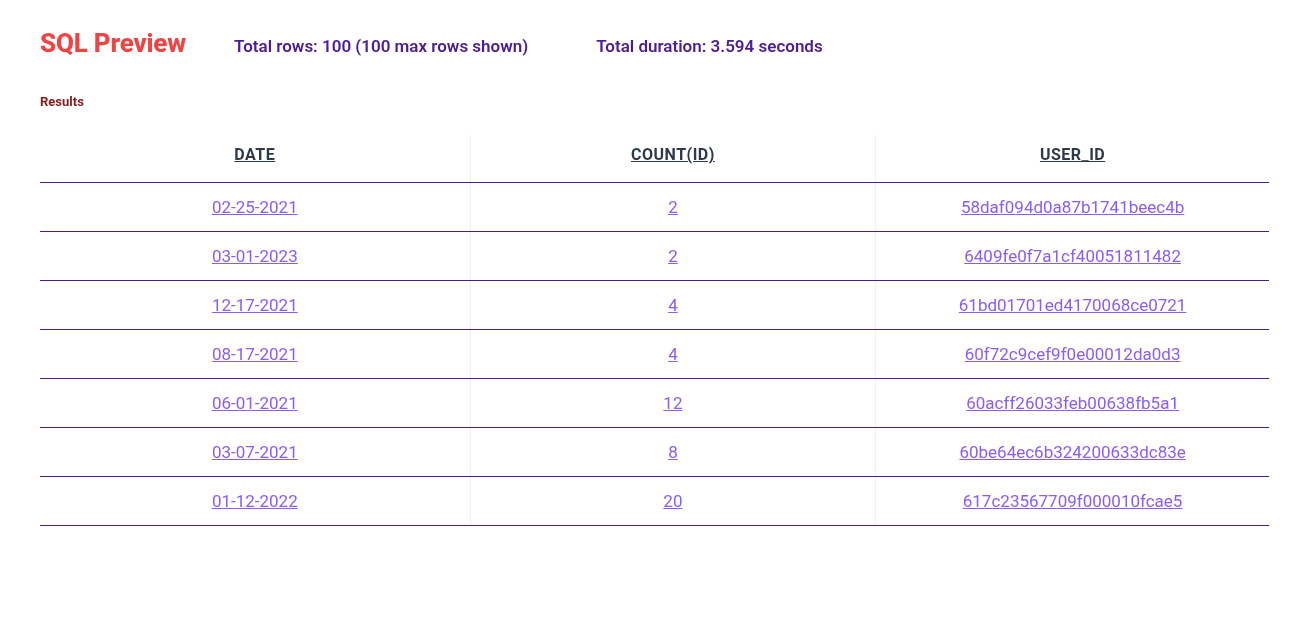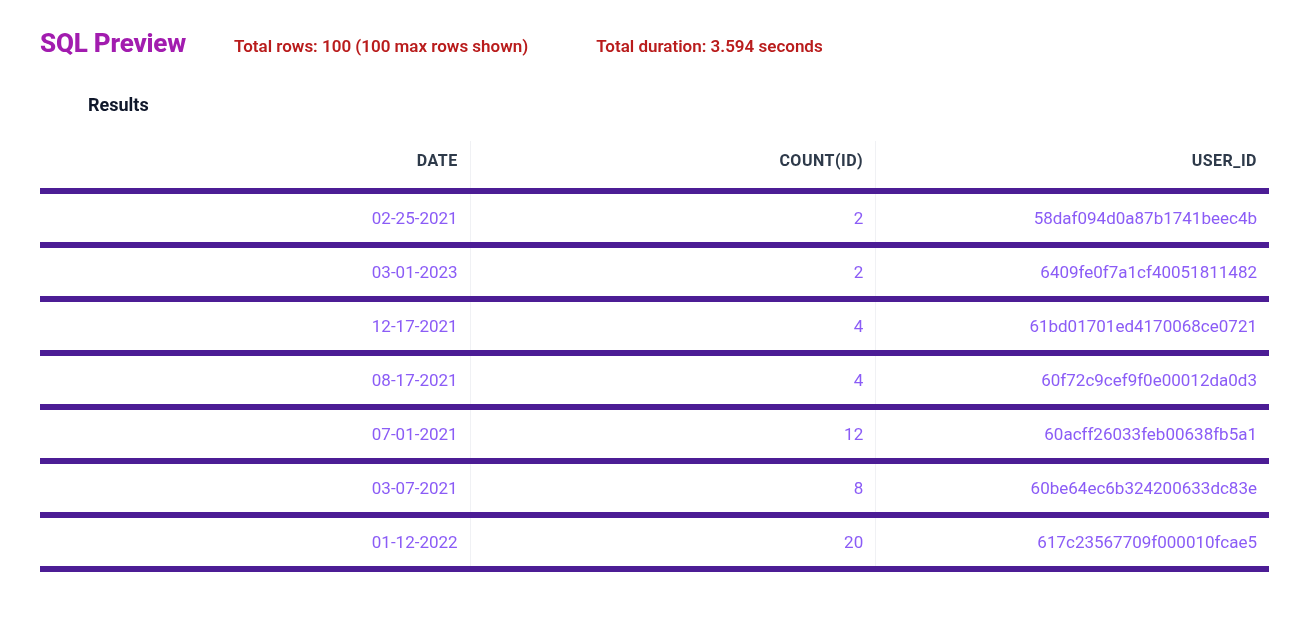--- a/index.html
+++ b/index.html
@@ -18,53 +18,53 @@
     }
     .header-row {
       display: flex;
       align-items: baseline;
       gap: 48px;
       margin-bottom: 36px;
     }
     .page-title {
       font-size: 26px;
       font-weight: 800;
-      color: #a21caf;
+      color: #ef4444;
       letter-spacing: -0.2px;
     }
     .meta {
       font-size: 17px;
       font-weight: 600;
-      color: #b91c1c;
+      color: #4c1d95;
     }
     .meta + .meta {
       margin-left: 20px;
       text-align: center;
     }
     .results-label {
-      font-size: 18px;
+      font-size: 13px;
       font-weight: 700;
-      color: #0f172a;
+      color: #7f1d1d;
       margin-bottom: 26px;
-      margin-left: 48px;
     }
     table {
       width: 100%;
       border-collapse: collapse;
       table-layout: fixed;
     }
     th, td {
-      text-align: right;
+      text-align: center;
       padding: 14px 12px;
       font-size: 17px;
-      border-bottom: 6px solid #4c1d95;
+      border-bottom: 1px solid #4c1d95;
       border-right: 1px solid #f0f1f4;
       white-space: nowrap;
       overflow: hidden;
       text-overflow: ellipsis;
+      text-decoration: underline;
     }
     th {
       font-weight: 700;
       color: #2e3a4a;
       font-size: 16px;
       letter-spacing: 0.5px;
       padding-top: 10px;
       padding-bottom: 18px;
     }
     td {
@@ -117,21 +117,21 @@
       <td>12-17-2021</td>
       <td>4</td>
       <td>61bd01701ed4170068ce0721</td>
     </tr>
     <tr>
       <td>08-17-2021</td>
       <td>4</td>
       <td>60f72c9cef9f0e00012da0d3</td>
     </tr>
     <tr>
-      <td>07-01-2021</td>
+      <td>06-01-2021</td>
       <td>12</td>
       <td>60acff26033feb00638fb5a1</td>
     </tr>
     <tr>
       <td>03-07-2021</td>
       <td>8</td>
       <td>60be64ec6b324200633dc83e</td>
     </tr>
     <tr>
       <td>01-12-2022</td>

